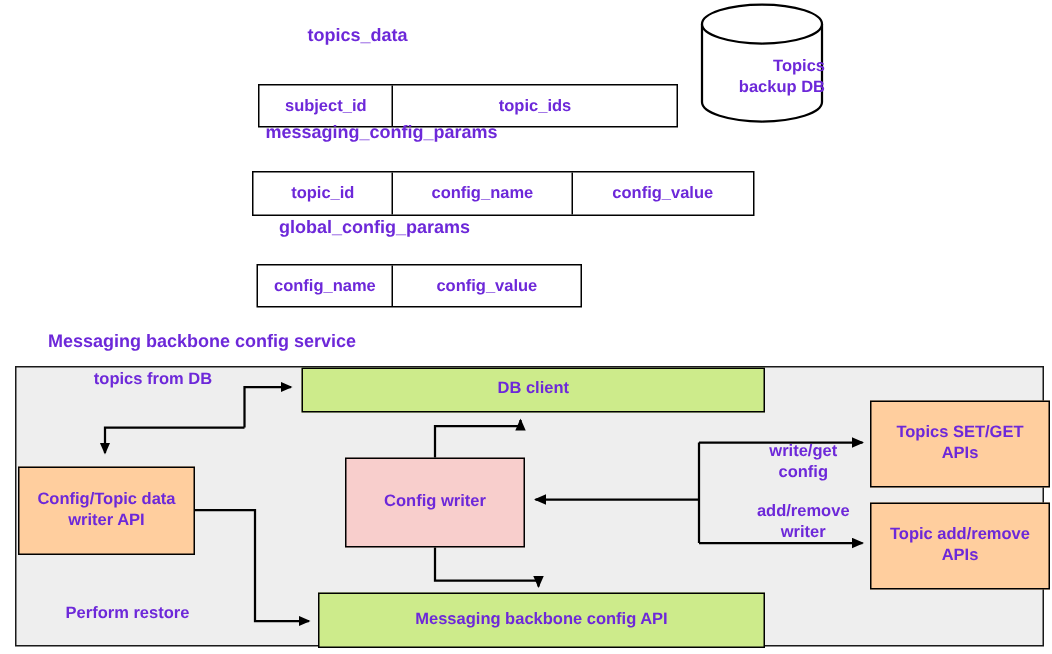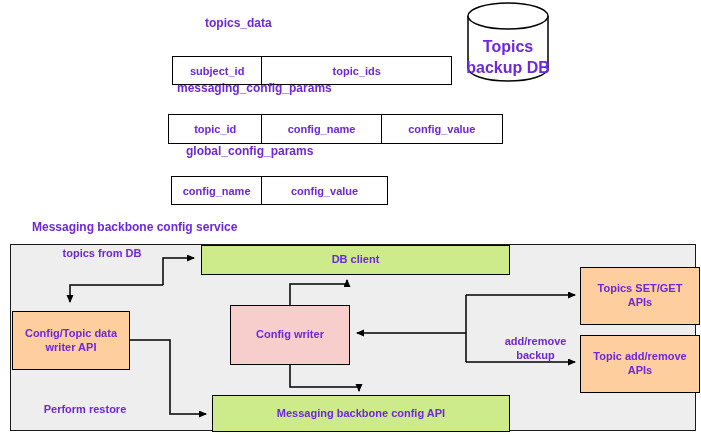--- a/index.html
+++ b/index.html
@@ -10,21 +10,21 @@
   .tbl .cell{display:flex;align-items:center;justify-content:center;font-size:11px;border-right:1.5px solid #000;box-sizing:border-box;white-space:nowrap;}
   .tbl .cell:last-child{border-right:none;}
   .container{background:#eeeeee;border:1.5px solid #1a1a1a;box-sizing:border-box;}
   .node{display:flex;flex-direction:column;align-items:center;justify-content:center;border:1.5px solid #000;box-sizing:border-box;font-size:11px;text-align:left;line-height:1.25;z-index:2;}
   .green{background:#cdeb8b;}
   .pink{background:#f8cecc;}
   .orange{background:#ffce9e;}
   .lbl{font-size:11px;text-align:center;line-height:1.3;z-index:3;white-space:nowrap;}
   .svc-title{font-size:12px;white-space:nowrap;}
   svg.overlay{position:absolute;left:0;top:0;z-index:4;pointer-events:none;}
-  .cyl-label{z-index:3;font-size:16px;text-align:center;line-height:1.3;}
+  .cyl-label{z-index:3;font-size:11px;text-align:right;line-height:1.3;}
 </style>
 </head>
 <body>
 
 <div id="stage">
 
   <div class="abs tbl-title" style="left:205px;top:16px;">topics_data</div>
   <div class="abs tbl" style="left:172px;top:44px;width:280px;height:29px;">
     <div class="cell" style="width:90px;">subject_id</div>
     <div class="cell" style="width:190px;">topic_ids</div>
@@ -82,24 +82,28 @@
     <div>Topic add/remove</div>
     <div>APIs</div>
   </div>
 
   <div class="abs lbl" style="left:28px;top:246px;width:148px;">
     <div>topics from DB</div>
   </div>
 
   <div class="abs lbl" style="left:30px;top:402px;width:110px;">Perform restore</div>
 
+  <div class="abs lbl" style="left:483px;top:294px;width:105px;">
+    <div>write/get</div>
+    <div>config</div>
+  </div>
 
   <div class="abs lbl" style="left:483px;top:334px;width:105px;">
     <div>add/remove</div>
-    <div>backup</div>
+    <div>writer</div>
   </div>
 
   <svg class="overlay" width="701" height="436">
     <defs>
       <marker id="ah" markerWidth="9" markerHeight="8" refX="7" refY="3.5" orient="auto" markerUnits="userSpaceOnUse">
         <path d="M0,0 L8,3.5 L0,7 Z" fill="#000"></path>
       </marker>
     </defs>
     <g stroke="#000" stroke-width="1.5" fill="none">
       <path d="M163 285 H70 V302" marker-end="url(#ah)"></path>

